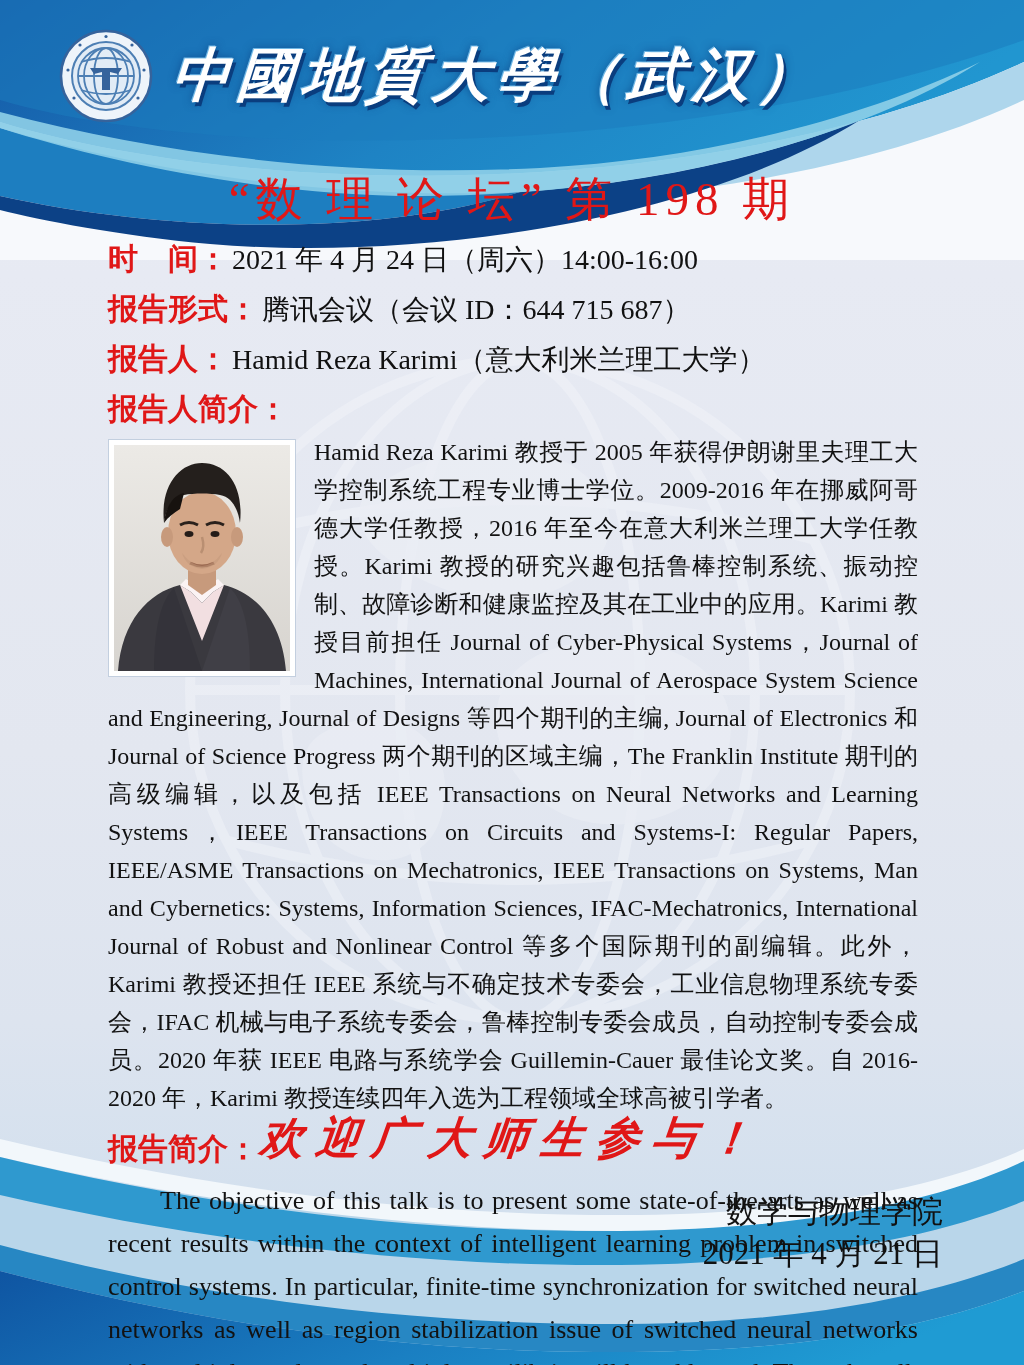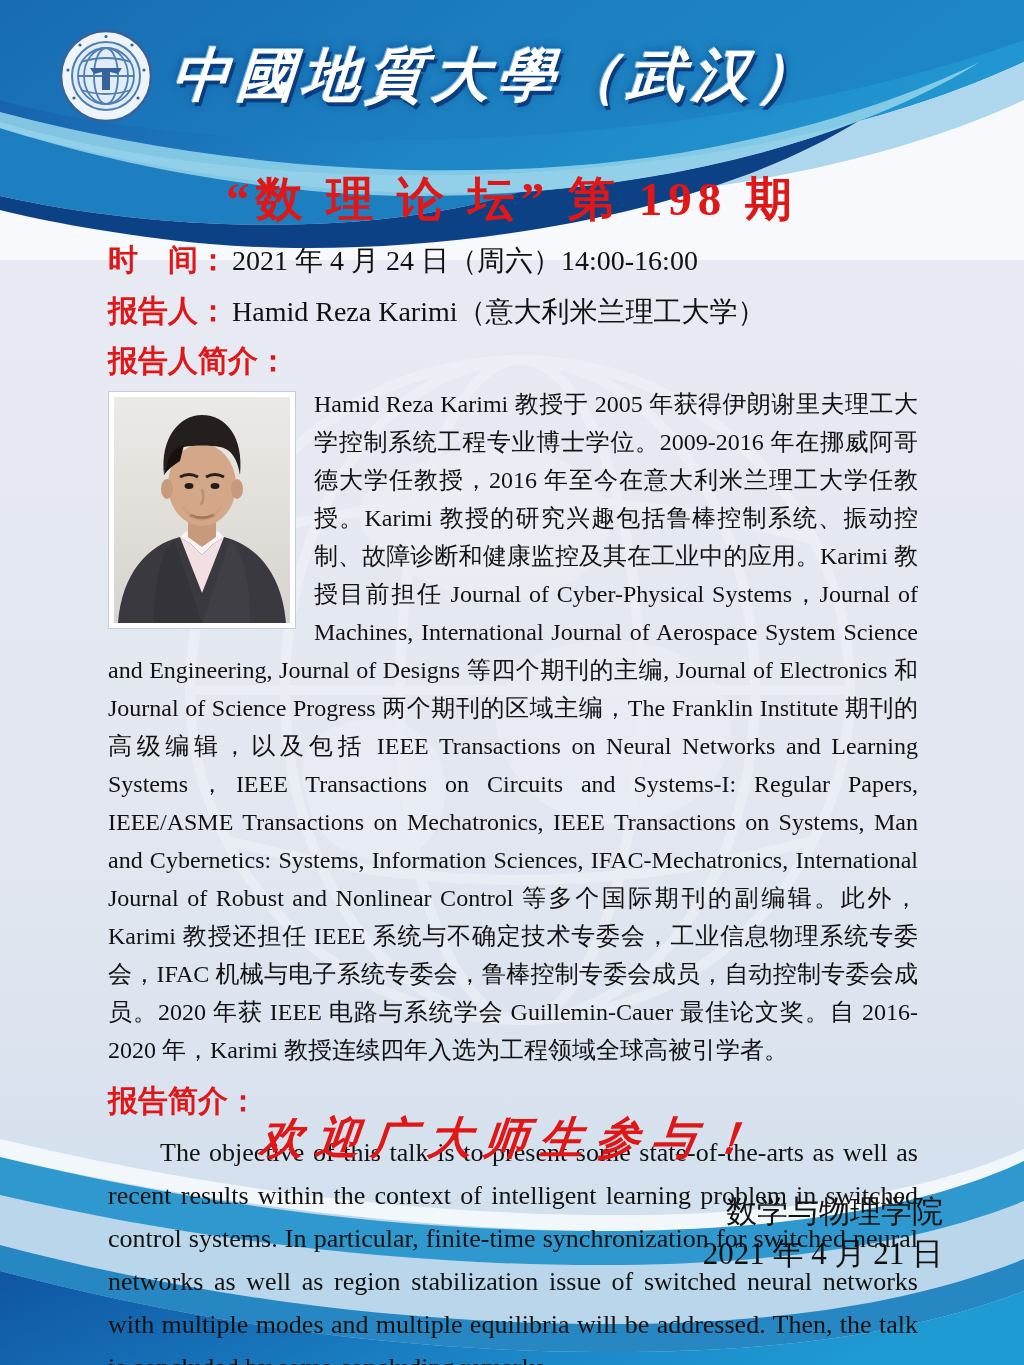--- a/index.html
+++ b/index.html
@@ -22,29 +22,29 @@
   .uni-name {
     font-family:"Liberation Serif", serif; font-weight:bold; font-style:italic;
     font-size:58px; color:#ffffff; letter-spacing:7px; white-space:nowrap;
     text-shadow:3px 4px 0 #0a3d7e, -1px -1px 0 #6fb6e4, 0 0 10px rgba(10,61,126,.8);
     transform:skewX(-4deg);
   }
 
   
   .forum-title {
     position:absolute; left:0; top:168px; width:1024px; text-align:center;
-    font-family:"Liberation Serif", serif; font-weight:bold;
+    font-family:"Liberation Serif", serif; font-weight:normal;
     font-size:47px; color:#e01717; letter-spacing:6px; z-index:5;
   }
 
   
   .content { position:absolute; left:108px; top:237px; width:810px; z-index:4; }
   .info-row { line-height:46px; white-space:nowrap; }
   .label {
-    font-family:Liberation Sans, sans-serif; font-weight:bold;
+    font-family:Liberation Mono, monospace; font-weight:bold;
     color:#e01717; font-size:30px;
   }
   .value { font-size:28px; color:#111; }
   .value-small { font-size:27px; color:#111; }
 
   .section-label {
     font-family:"Liberation Sans", sans-serif; font-weight:bold;
     color:#e01717; font-size:30px; line-height:44px;
   }
 
@@ -153,20 +153,24 @@
 
   <div class="forum-title">“数 理 论 坛” 第 198 期</div>
 
   <div class="content">
 
     <div class="info-row">
       <span class="label">时　间：</span>
       <span class="value">2021 年 4 月 24 日（周六）14:00-16:00</span>
     </div>
     <div class="info-row">
+      <span class="label">报告形式：</span>
+      <span class="value">腾讯会议（会议 ID：644 715 687）</span>
+    </div>
+    <div class="info-row">
       <span class="label">报告人：</span>
       <span class="value">Hamid Reza Karimi（意大利米兰理工大学）</span>
     </div>
 
     <div class="section-label">报告人简介：</div>
 
     <div class="bio">
       <div class="photo-frame">
         <svg width="176" height="226" viewBox="0 0 176 226">
           <defs>

